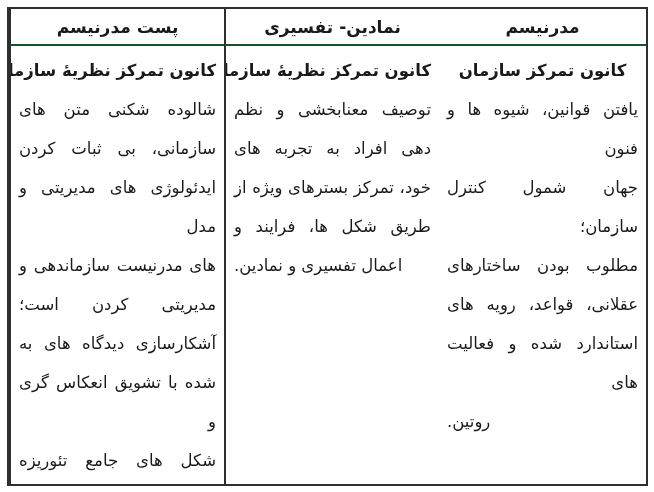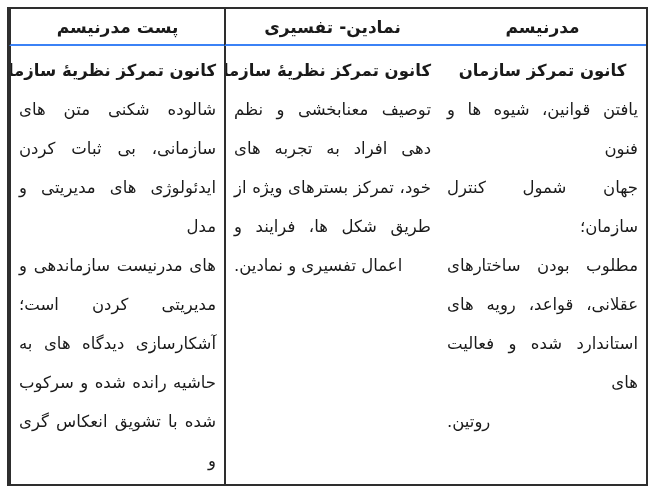--- a/index.html
+++ b/index.html
@@ -28,21 +28,21 @@
     direction: rtl;
     grid-template-columns: 207px 215px 1fr;
     grid-template-rows: 37px 1fr;
     color: #1a1a1a;
   }
   .cell {
     box-sizing: border-box;
     overflow: hidden;
   }
   .hdr {
-    border-bottom: 2px solid #3b82f6;
+    border-bottom: 2px solid #14532d;
     display: flex;
     align-items: center;
     justify-content: center;
     font-weight: bold;
     font-size: 17px;
     white-space: nowrap;
   }
   .divider-right {
     border-left: 2px solid #2e2e2e; 
   }
@@ -93,20 +93,19 @@
     </div>
 
     <div class="cell bodycell divider-right">
       <div class="ln ln-c">کانون تمرکز نظریهٔ سازمان</div>
       <div class="ln ln-j">شالوده شکنی متن های</div>
       <div class="ln ln-j">سازمانی، بی ثبات کردن</div>
       <div class="ln ln-j">ایدئولوژی های مدیریتی و مدل</div>
       <div class="ln ln-j">های مدرنیست سازماندهی و</div>
       <div class="ln ln-j">مدیریتی کردن است؛</div>
       <div class="ln ln-j">آشکارسازی دیدگاه های به</div>
-      <div class="ln ln-j">حاشیه رانده شده و سرکوب</div>
       <div class="ln ln-j">شده با تشویق انعکاس گری و</div>
       <div class="ln ln-j">شکل های جامع تئوریزه کردن</div>
 
     </div>
 
   </div>
 </div>
 
 </body></html>

